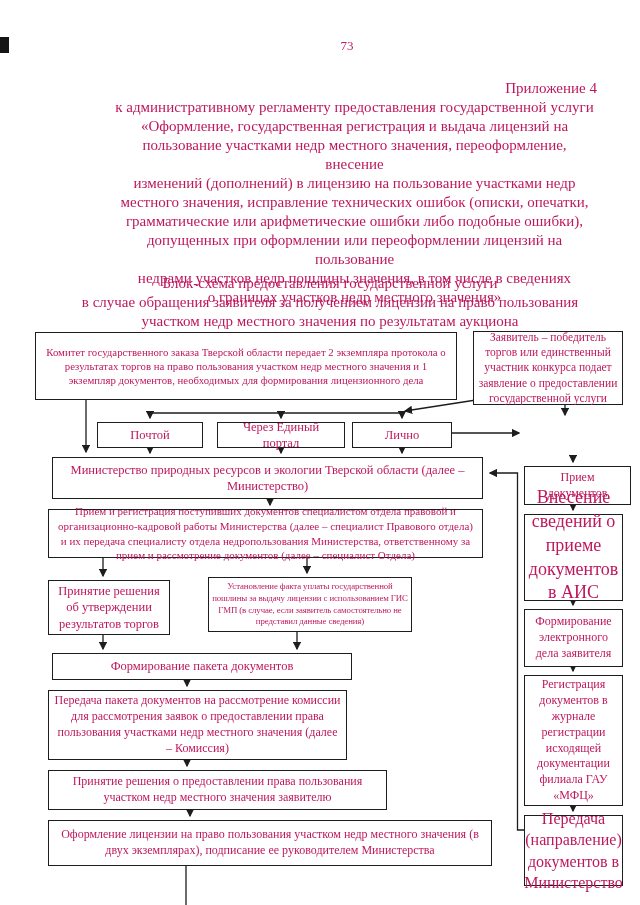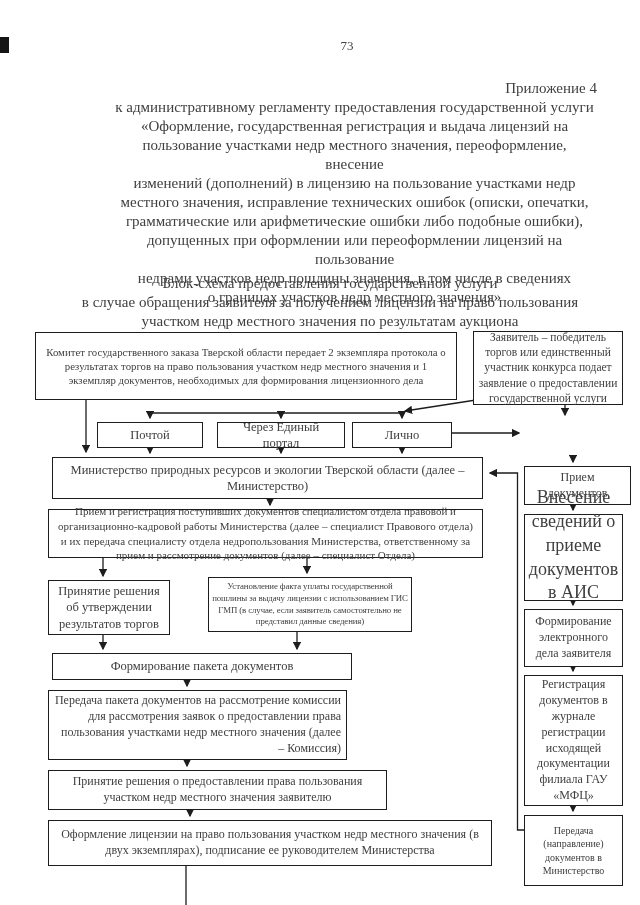--- a/index.html
+++ b/index.html
@@ -1,18 +1,18 @@
 <!DOCTYPE html>
 <html><head>
 <meta charset="utf-8">
 <style>
   html,body{margin:0;padding:0;background:#888;}
   #page{
     position:relative;width:640px;height:905px;background:#ffffff;
-    font-family:"Liberation Serif","DejaVu Serif",serif;color:#404040;
+    font-family:"Liberation Serif","DejaVu Serif",serif;color:#be185d;
     overflow:hidden;margin:0 auto;
   }
   .abs{position:absolute;}
   #page-number{top:38px;left:0;width:694px;text-align:center;font-size:13px;}
   #scan-mark{left:0;top:37px;width:9px;height:16px;background:#151515;}
   #appendix-block{top:79px;left:112px;right:43px;font-size:15px;line-height:19px;}
   #appendix-line{text-align:right;}
   .ttl-line{text-align:center;}
   #diagram-title{top:274px;left:22px;right:2px;font-size:15px;line-height:19px;}
   #connectors{left:0;top:0;z-index:1;}
@@ -98,29 +98,29 @@
   <div class="node" style="left:52px;top:457px;width:431px;height:42px;font-size:12.5px;">Министерство природных ресурсов и экологии Тверской области (далее – Министерство)</div>
 
   <div class="node" style="left:48px;top:509px;width:435px;height:49px;font-size:11px;padding:2px 5px;">Прием и регистрация поступивших документов специалистом отдела правовой и организационно-кадровой работы Министерства (далее – специалист Правового отдела) и их передача специалисту отдела недропользования Министерства, ответственному за прием и рассмотрение документов (далее – специалист Отдела)</div>
 
   <div class="node" style="left:48px;top:580px;width:122px;height:55px;font-size:12.5px;padding:2px 4px;">Принятие решения об утверждении результатов торгов</div>
 
   <div class="node" style="left:52px;top:653px;width:300px;height:27px;font-size:12.5px;">Формирование пакета документов</div>
 
   <div class="node" style="left:208px;top:577px;width:204px;height:55px;font-size:8.8px;letter-spacing:-0.1px;padding:2px 3px;">Установление факта уплаты государственной пошлины за выдачу лицензии с использованием ГИС ГМП (в случае, если заявитель самостоятельно не представил данные сведения)</div>
 
-  <div class="node" style="left:48px;top:690px;width:299px;height:70px;font-size:12px;padding:2px 5px;text-align:right;">Передача пакета документов на рассмотрение комиссии для рассмотрения заявок о предоставлении права пользования участками недр местного значения (далее – Комиссия)</div>
+  <div class="node" style="left:48px;top:690px;width:299px;height:70px;font-size:12px;padding:2px 5px;">Передача пакета документов на рассмотрение комиссии для рассмотрения заявок о предоставлении права пользования участками недр местного значения (далее – Комиссия)</div>
 
   <div class="node" style="left:48px;top:770px;width:339px;height:40px;font-size:12px;">Принятие решения о предоставлении права пользования участком недр местного значения заявителю</div>
 
   <div class="node" style="left:48px;top:820px;width:444px;height:46px;font-size:12px;">Оформление лицензии на право пользования участком недр местного значения (в двух экземплярах), подписание ее руководителем Министерства</div>
 
   <div class="node" style="left:524px;top:466px;width:107px;height:39px;font-size:12px;">Прием документов</div>
 
   <div class="node" style="left:524px;top:514px;width:99px;height:87px;font-size:18px;">Внесение сведений о приеме документов в АИС МФЦ</div>
 
   <div class="node" style="left:524px;top:609px;width:99px;height:58px;font-size:12px;padding:2px 4px;text-align:center;">Формирование электронного дела заявителя</div>
 
   <div class="node" style="left:524px;top:675px;width:99px;height:131px;font-size:12px;">Регистрация документов в журнале регистрации исходящей документации филиала ГАУ «МФЦ»</div>
 
-  <div class="node" style="left:524px;top:815px;width:99px;height:71px;font-size:10px;">Передача (направление) документов в Министерство</div>
+  <div class="node" style="left:524px;top:815px;width:99px;height:71px;font-size:16px;">Передача (направление) документов в Министерство</div>
 
 </div>
 
 </body></html>

